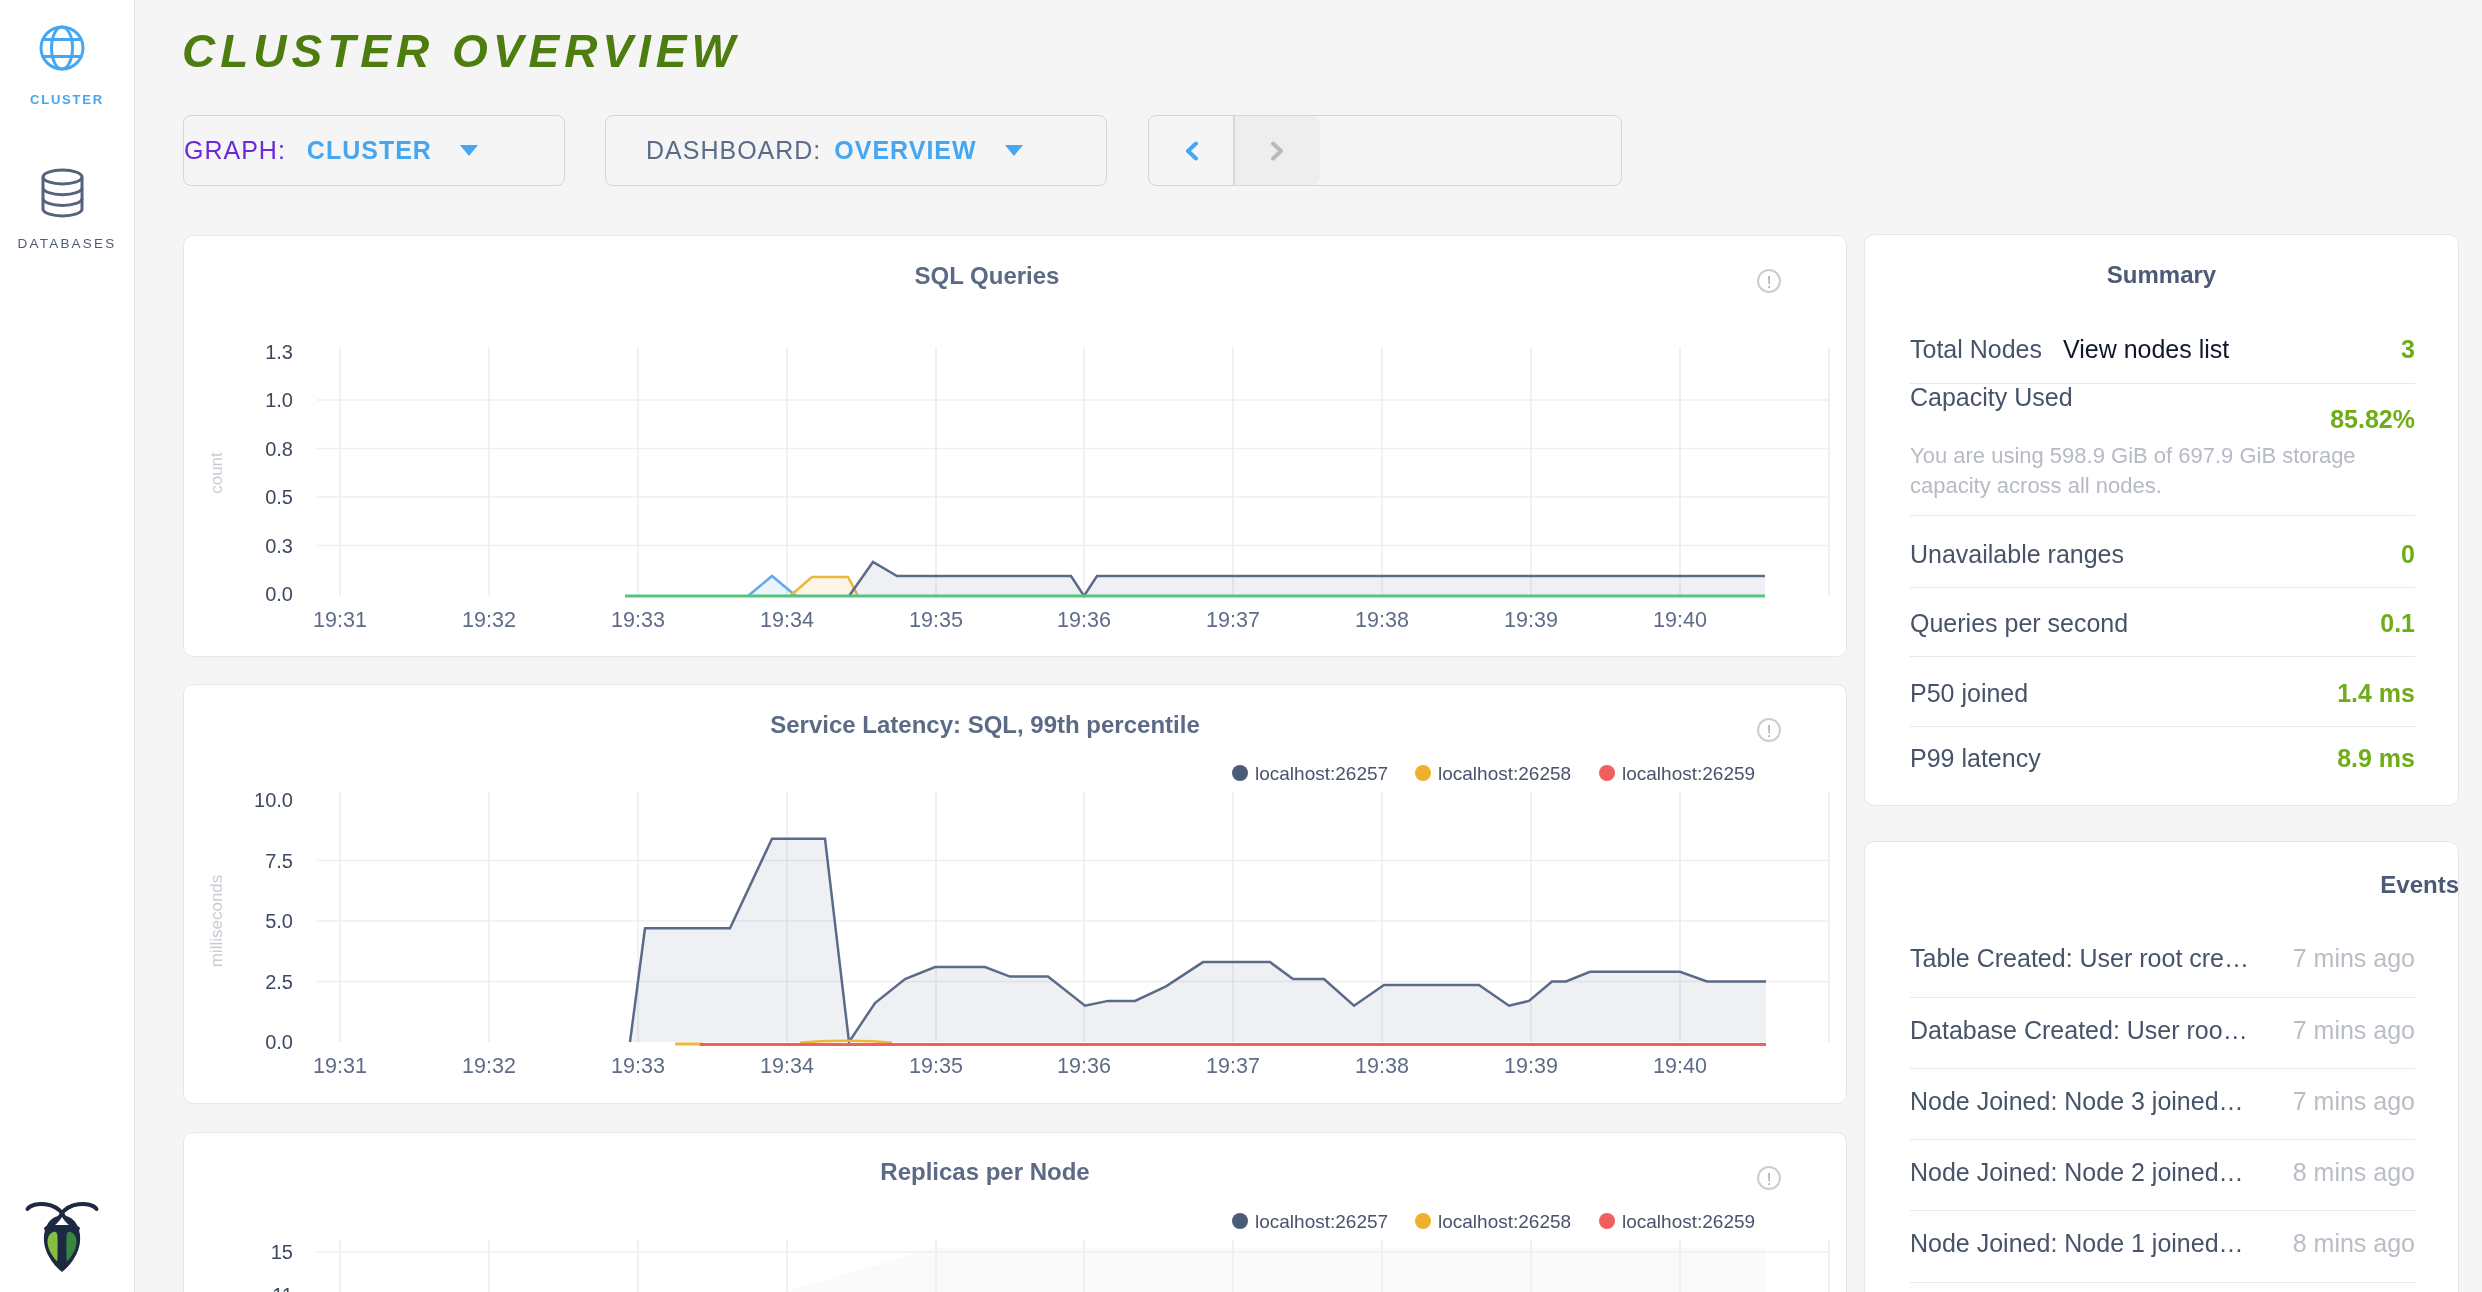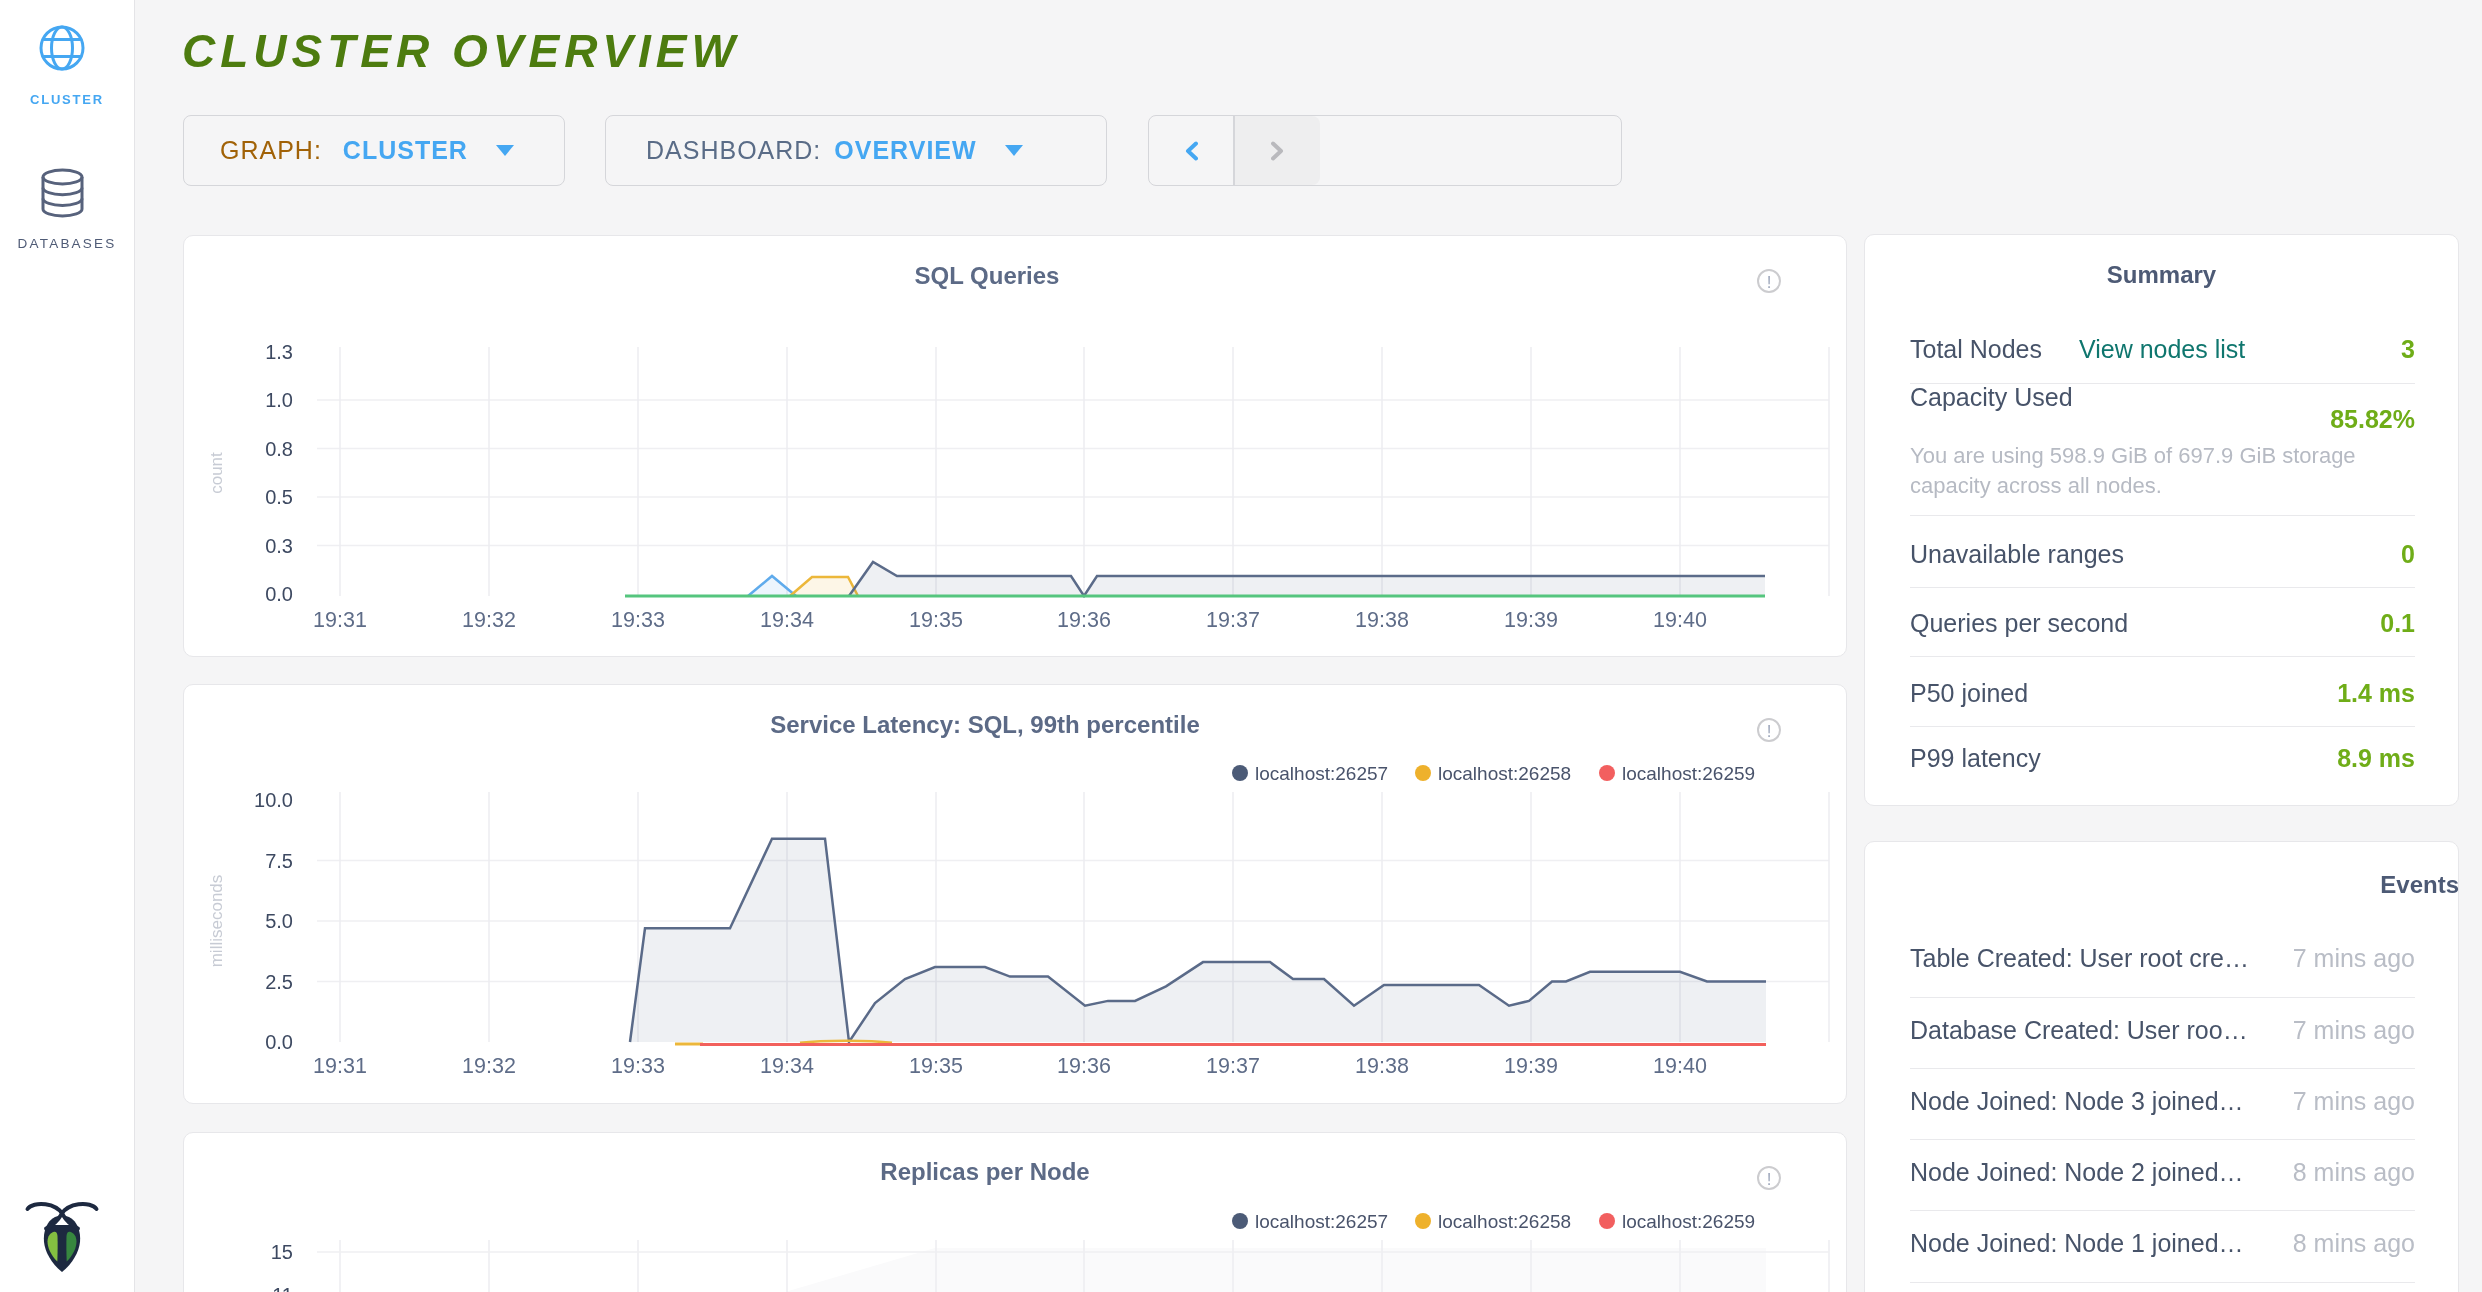--- a/index.html
+++ b/index.html
@@ -39,21 +39,21 @@
   <path d="M45,21 L33.5,30 L56.5,30 Z" fill="#ffffff"></path>
   <path d="M10.5,14 C13,10 21,8.2 28.5,9.3 C36,10.4 41.5,13 45,18.5 C48.5,24.5 54,30.5 61,33.5" fill="none" stroke="#1d2940" stroke-width="3.9" stroke-linecap="round"></path>
   <path d="M79.5,14 C77,10 69,8.2 61.5,9.3 C54,10.4 48.5,13 45,18.5 C41.5,24.5 36,30.5 29,33.5" fill="none" stroke="#1d2940" stroke-width="3.9" stroke-linecap="round"></path>
   <path d="M40.3,66.5 C34,60.5 30.5,52.5 30.5,46.5 C30.5,41.3 33.5,37.5 37,36.7 C39,36.3 40.3,37.8 40.5,41 C40.7,47 40.7,57 40.3,66.5 Z" fill="#84bf41"></path>
   <path d="M49.7,66.5 C56,60.5 59.5,52.5 59.5,46.5 C59.5,41.3 56.5,37.5 53,36.7 C51,36.3 49.7,37.8 49.5,41 C49.3,47 49.3,57 49.7,66.5 Z" fill="#37873f"></path>
 </svg>
 
 <div class="abs" style="left:182px;top:24px;font-size:46px;font-weight:bold;letter-spacing:5px;color:#4d7c0f;font-style:italic;">CLUSTER OVERVIEW</div>
 
 <div class="selbox" style="left:183px;top:115px;width:382px;height:71px;">
-  <span style="margin-left:36px;font-size:25px;letter-spacing:1px;color:#a16207;">GRAPH:</span>
+  <span style="font-size:25px;letter-spacing:1px;color:#6d28d9;">GRAPH:</span>
   <span style="margin-left:21px;font-size:25px;letter-spacing:1px;color:#45a7f2;font-weight:bold;">CLUSTER</span>
   <svg style="margin-left:28px;" width="18" height="12" viewBox="0 0 18 12">
       <path d="M0,0 L18,0 L9,11 Z" fill="#45a7f2"></path>
     </svg>
 </div>
 
 <div class="selbox" style="left:605px;top:115px;width:502px;height:71px;">
   <span style="margin-left:40px;font-size:25px;letter-spacing:1px;color:#5a6c87;">DASHBOARD:</span>
   <span style="margin-left:13px;font-size:25px;letter-spacing:1px;color:#45a7f2;font-weight:bold;">OVERVIEW</span>
   <svg style="margin-left:28px;" width="18" height="12" viewBox="0 0 18 12">
@@ -229,21 +229,21 @@
   <line x1="134" y1="120" x2="1646" y2="120" stroke="#efeff2" stroke-width="1.5"></line>
   <g font-size="20" fill="#3d4961" text-anchor="end">
     <text x="110" y="127">15</text>
     <text x="110" y="170">11</text>
   </g>
 </svg>
 
 <div class="panel" style="left:1864px;top:234px;width:595px;height:572px;"></div>
 <div class="abs" style="left:1864px;top:261px;width:595px;text-align:center;font-size:24px;font-weight:bold;color:#4d5a75;">Summary</div>
 
-<div class="rowlabel" style="left:1910px;top:335px;">Total Nodes <span style="color:#0f766e;margin-left:30px;">View nodes list</span></div>
+<div class="rowlabel" style="left:1910px;top:335px;">Total Nodes <span style="color:#0f172a;margin-left:14px;">View nodes list</span></div>
 <div class="rowval" style="left:1910px;top:335px;width:505px;">3</div>
 <div class="sep" style="left:1910px;top:383px;width:505px;"></div>
 
 <div class="rowlabel" style="left:1910px;top:383px;">Capacity Used</div>
 <div class="rowval" style="left:1910px;top:405px;width:505px;">85.82%</div>
 <div class="abs" style="left:1910px;top:441px;width:505px;font-size:22px;line-height:30px;color:#b6bac3;">You are using 598.9 GiB of 697.9 GiB storage capacity across all nodes.</div>
 <div class="sep" style="left:1910px;top:515px;width:505px;"></div>
 
 <div class="rowlabel" style="left:1910px;top:540px;">Unavailable ranges</div>
 <div class="rowval" style="left:1910px;top:540px;width:505px;">0</div>

